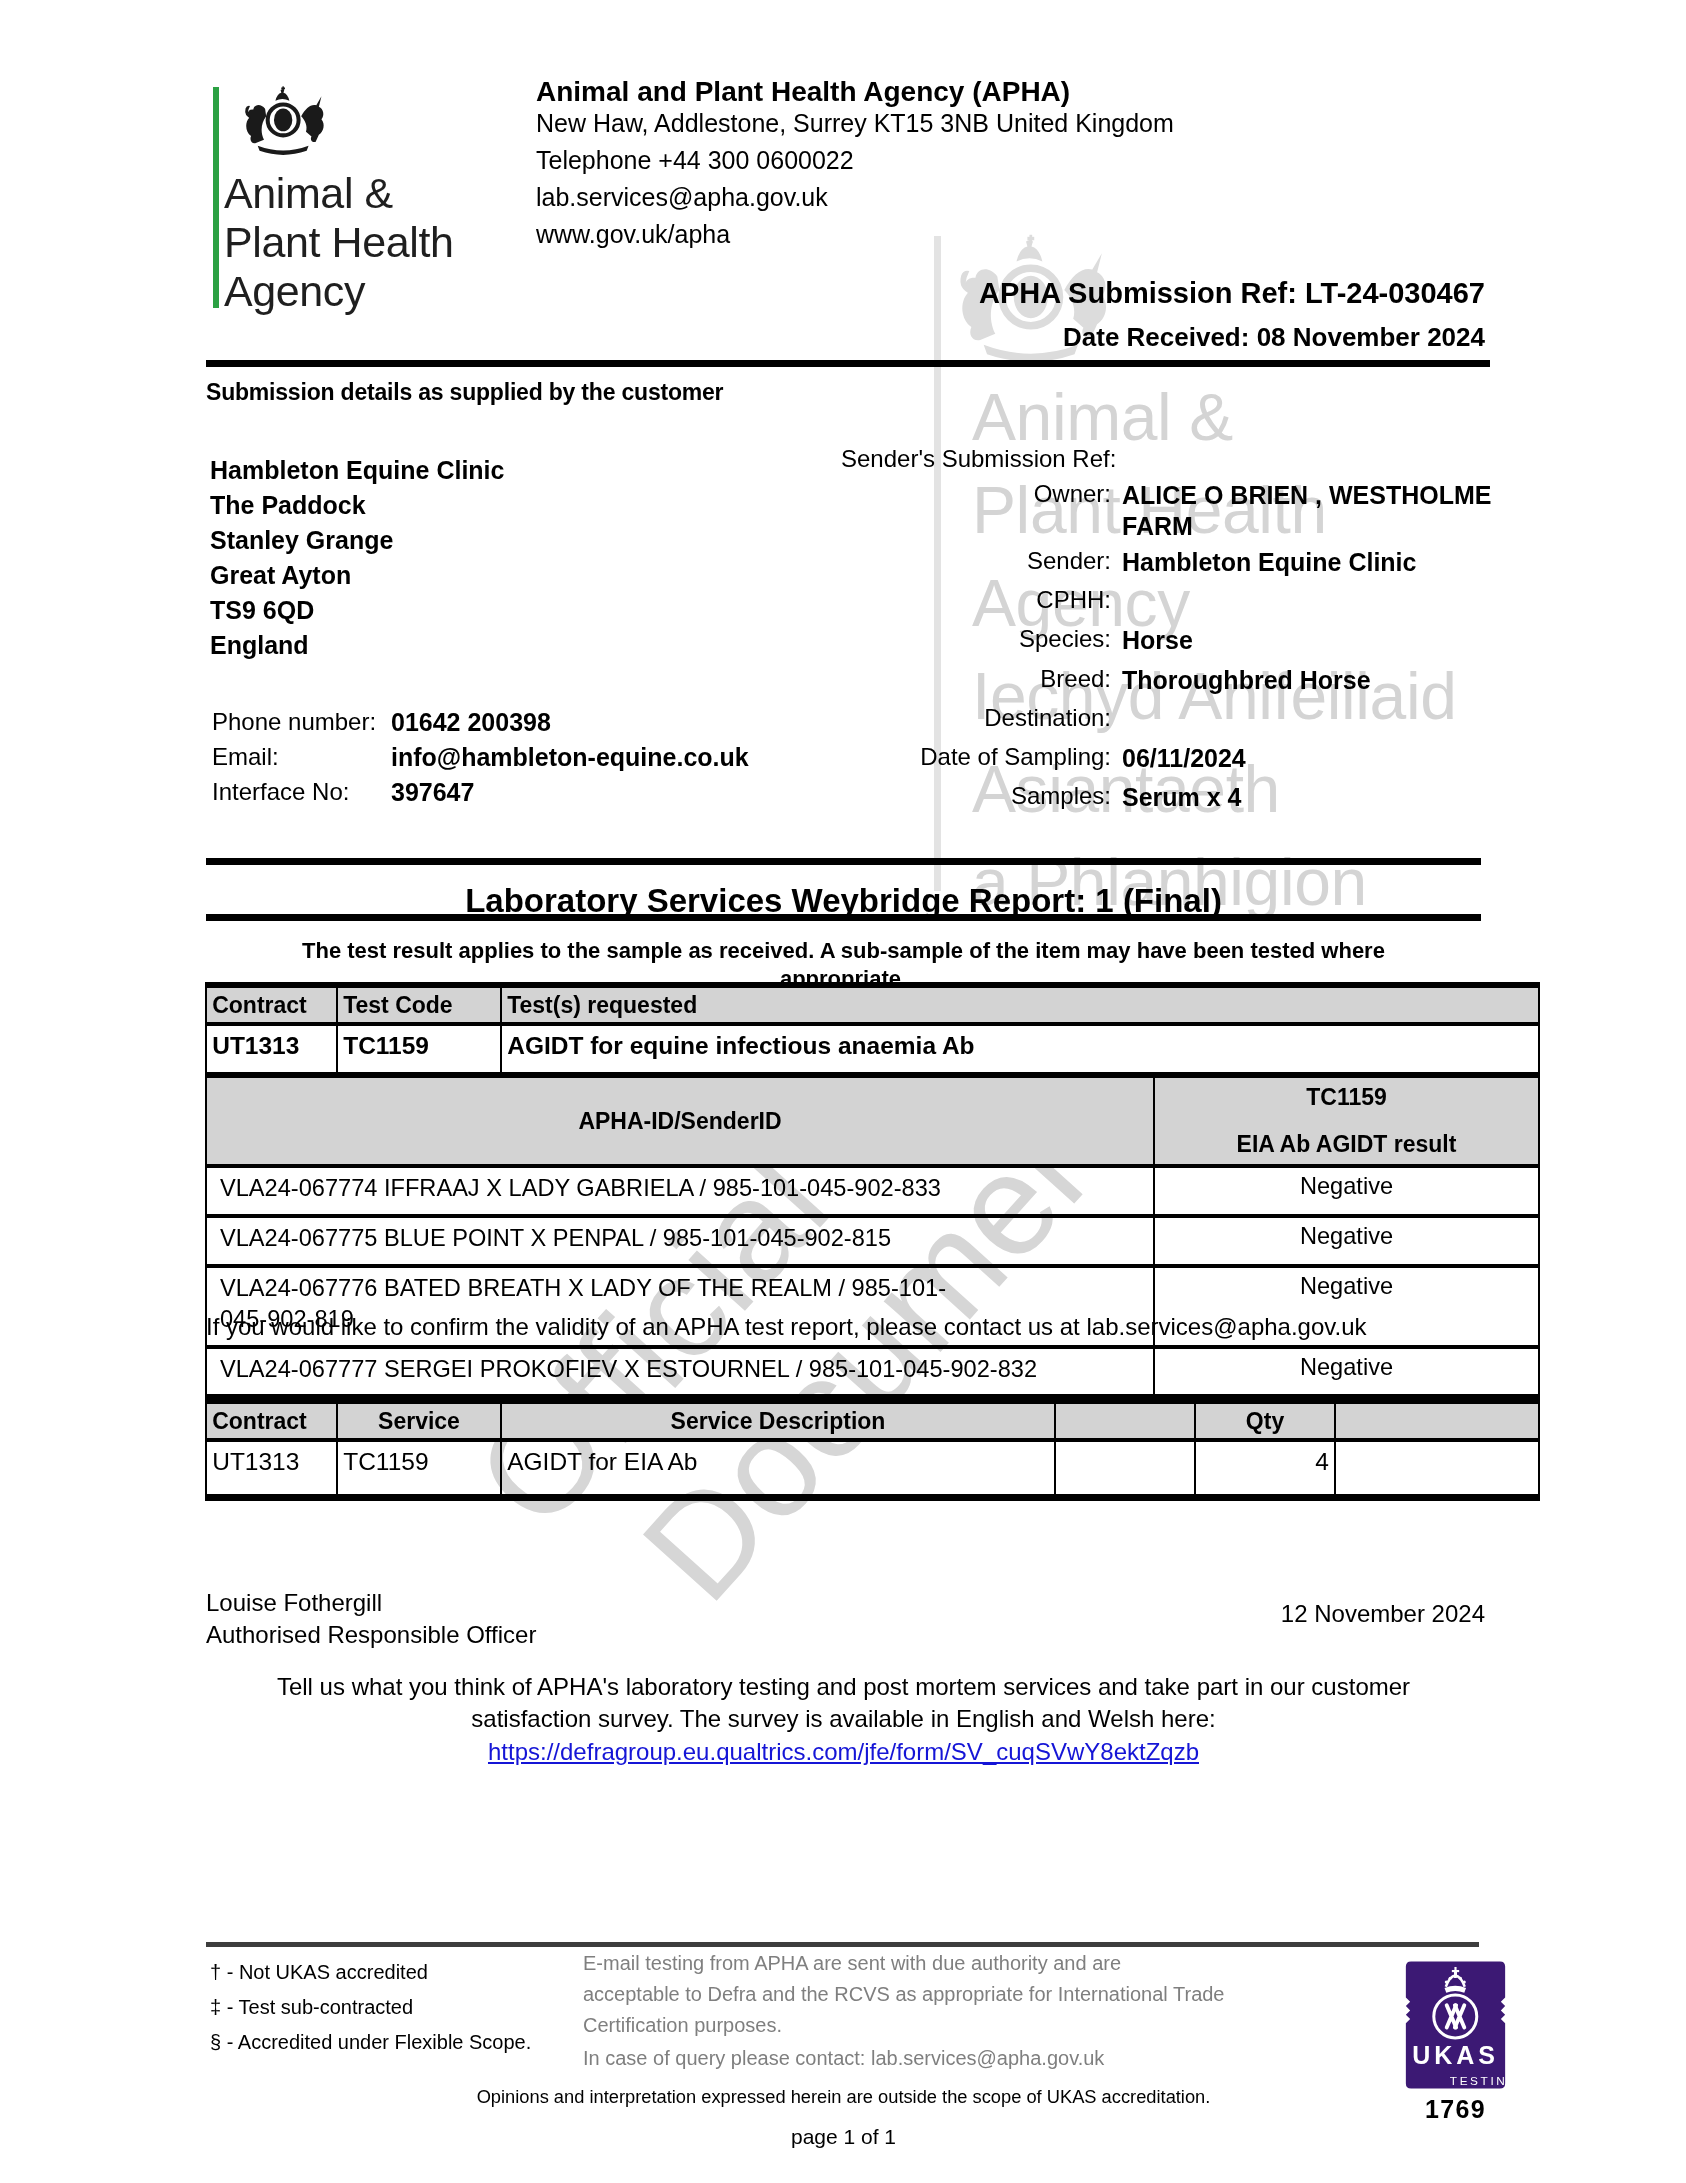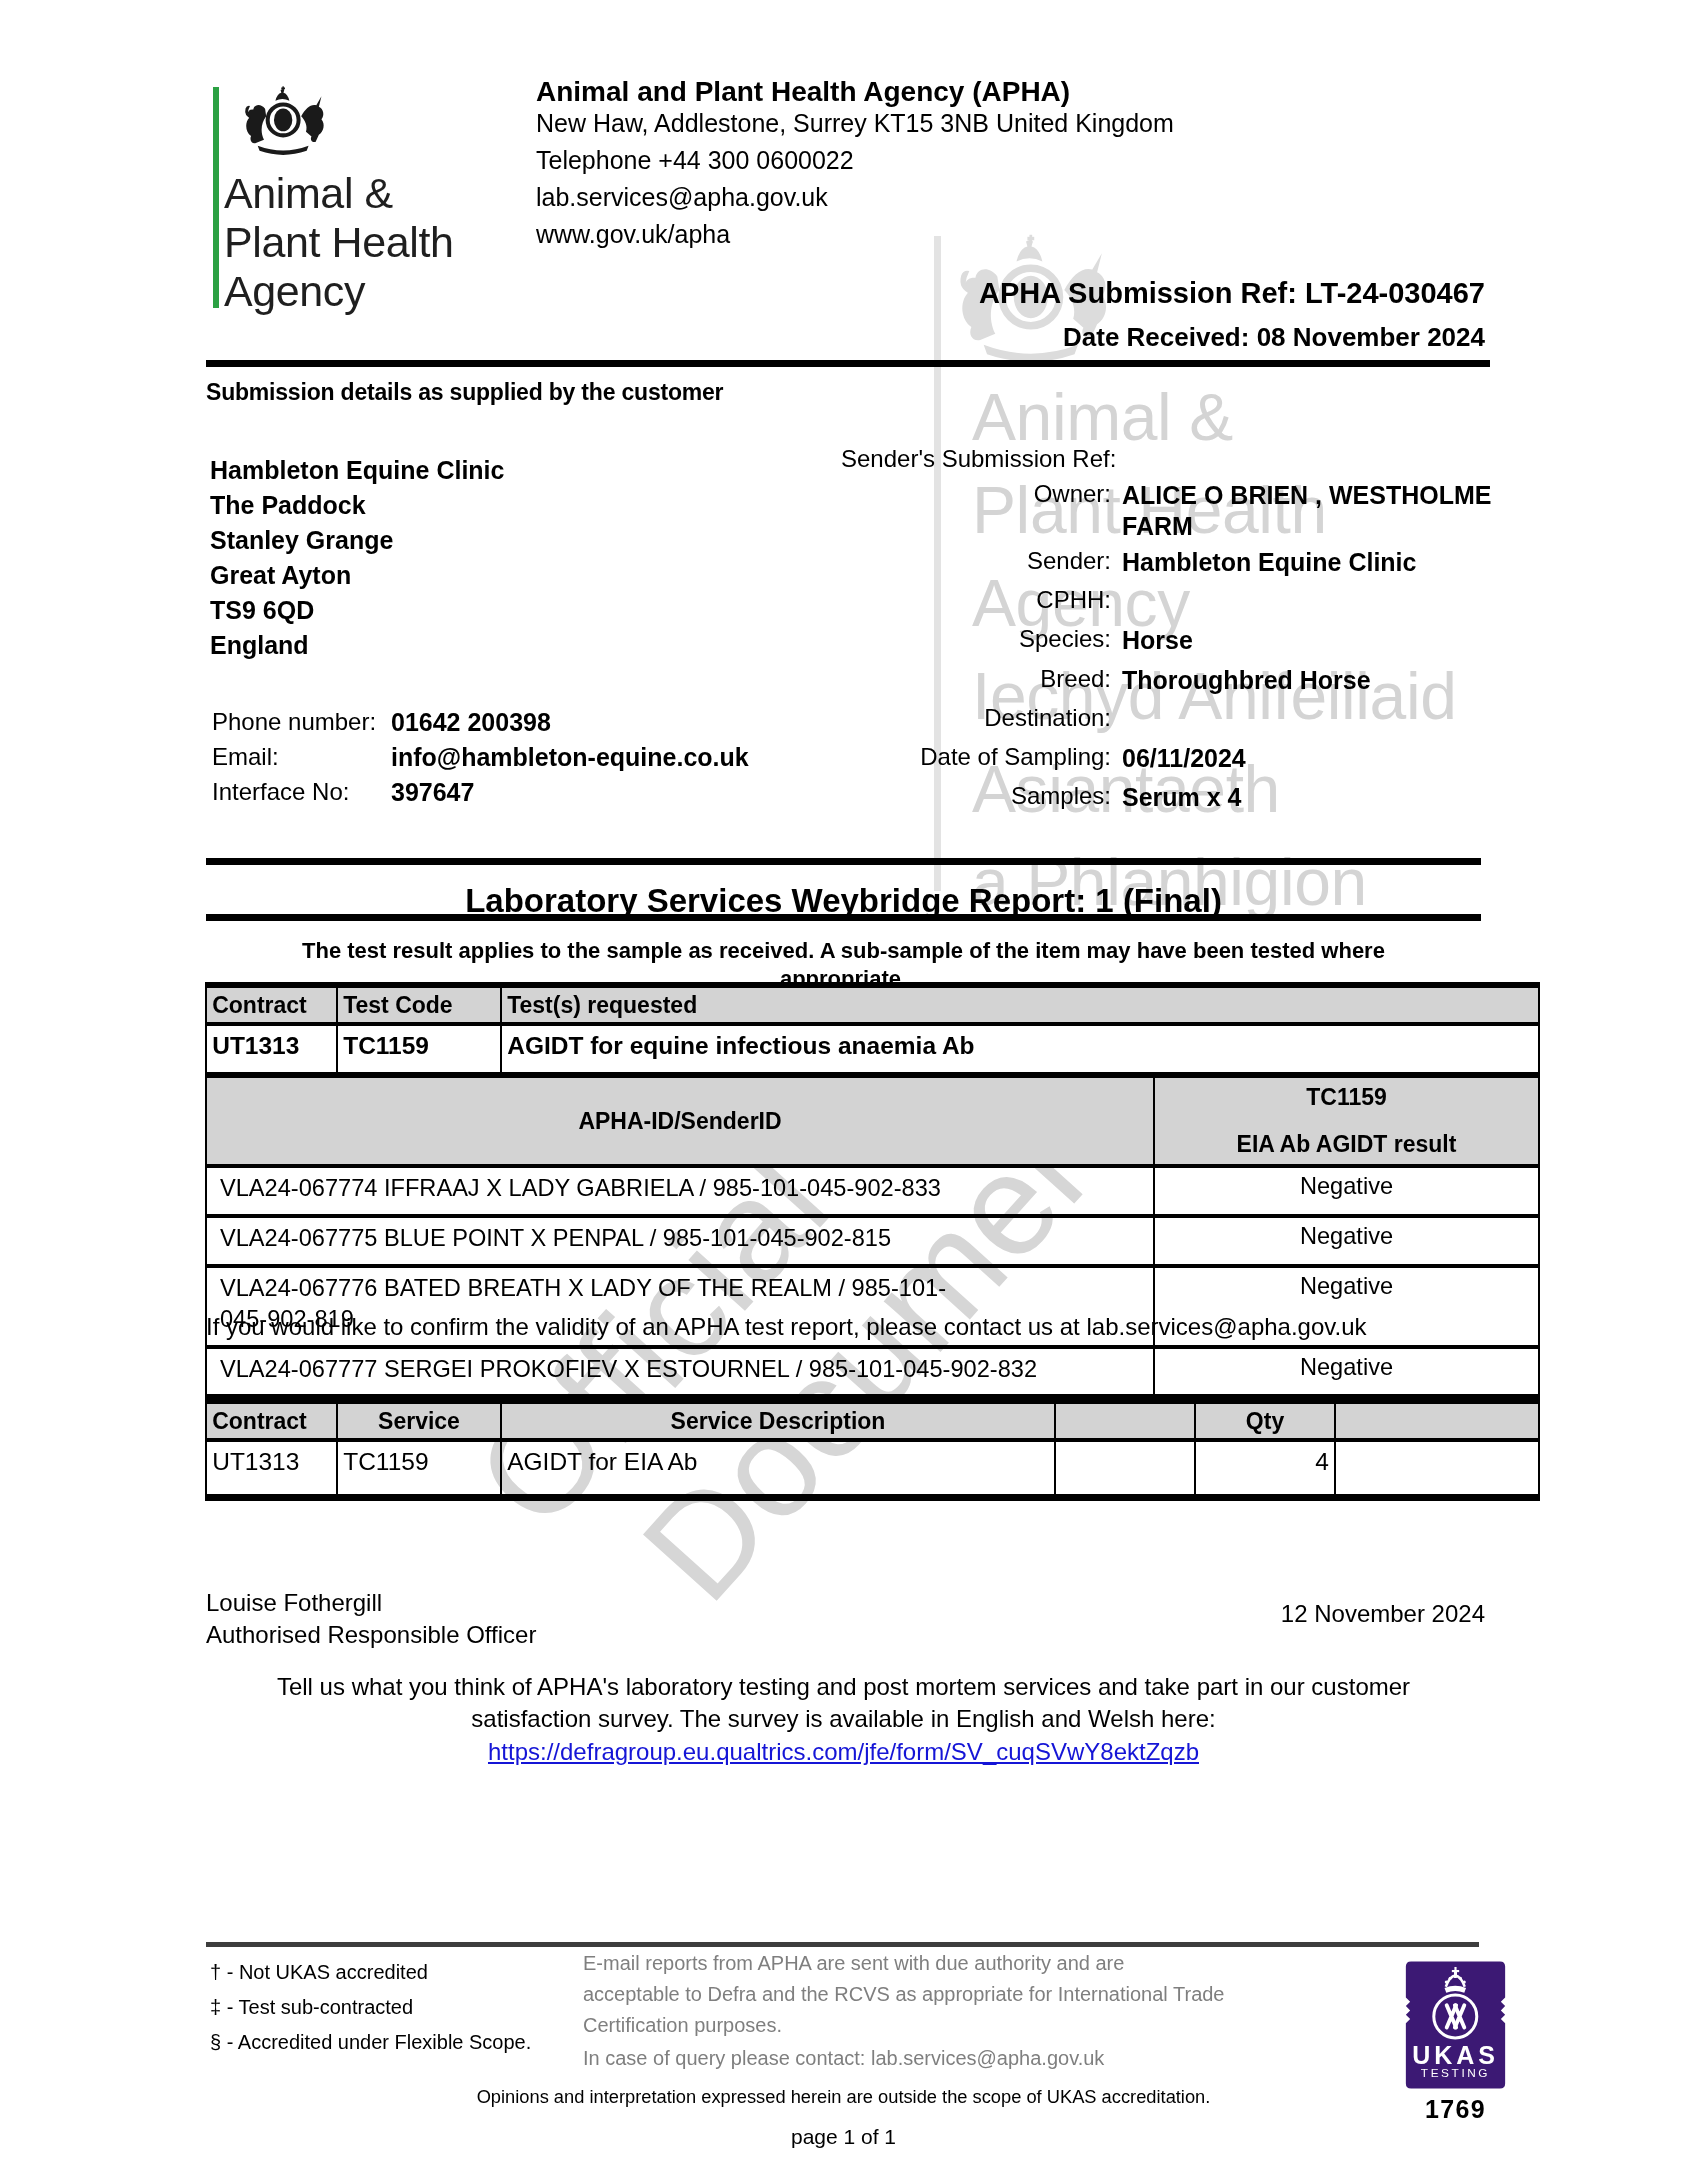--- a/index.html
+++ b/index.html
@@ -72,21 +72,21 @@
   
   .frule{left:206px;top:1942px;width:1273px;height:5.2px;background:#3d3d3d;}
   .fnotes{left:210px;top:1955px;font-size:20px;line-height:35px;}
   .fgray{left:583px;top:1948px;width:655px;font-size:20px;line-height:31px;color:#7F7F7F;}
   .fquery{left:583px;top:2047px;font-size:20px;color:#7F7F7F;}
   .fopinions{left:206px;top:2086px;width:1275px;text-align:center;font-size:18.3px;}
   .fpage{left:206px;top:2125px;width:1275px;text-align:center;font-size:21px;}
 
   .ukas{left:1405px;top:1960px;width:101px;height:130px;}
   .ukas-name{position:absolute;left:0;top:81px;width:101px;text-align:center;color:#fff;font-size:25px;font-weight:bold;letter-spacing:3.9px;}
-  .ukas-type{position:absolute;left:0;top:106px;width:101px;text-align:center;color:#fff;font-size:11.8px;letter-spacing:2.6px;}
+  .ukas-type{position:absolute;left:0;top:114px;width:101px;text-align:center;color:#fff;font-size:11.8px;letter-spacing:2.6px;padding-left:29px;}
   .ukas-num{left:1405px;top:2095px;width:101px;text-align:center;font-size:25px;font-weight:bold;letter-spacing:1.3px;}
 
   
   .wm-crest{left:929px;top:226px;width:205px;height:146px;color:#dcdcdc;}
   .wm-bar{left:934px;top:236px;width:7px;height:655px;background:#e3e3e3;}
   .wm-lines{left:972px;top:371px;font-size:66px;line-height:93px;color:#d4d4d4;letter-spacing:-0.4px;white-space:nowrap;}
   .wm-diag{left:441px;top:1445px;font-size:144px;line-height:173px;color:#d6d6d6;transform:rotate(-48deg);transform-origin:0 0;white-space:nowrap;}
   .wm-diag .l2{margin-left:57px;}
 </style>
 </head>
@@ -310,21 +310,21 @@
     <a class="survey-link" href="#">https://defragroup.eu.qualtrics.com/jfe/form/SV_cuqSVwY8ektZqzb</a>
   </div>
 
   <div class="abs content frule"></div>
   <div class="abs content fnotes">
     <div>† - Not UKAS accredited</div>
     <div>‡ - Test sub-contracted</div>
     <div>§ - Accredited under Flexible Scope.</div>
   </div>
   <div class="abs content fgray">
-    <div>E-mail reports from APHA are sent with due authority and are</div>
+    <div>E-mail testing from APHA are sent with due authority and are</div>
     <div>acceptable to Defra and the RCVS as appropriate for International Trade</div>
     <div>Certification purposes.</div>
   </div>
   <div class="abs content fquery">In case of query please contact: lab.services@apha.gov.uk</div>
   <div class="abs content fopinions">Opinions and interpretation expressed herein are outside the scope of UKAS accreditation.</div>
   <div class="abs content fpage">page 1 of 1</div>
 
   <div class="abs content ukas">
     <svg width="101" height="130" viewBox="0 0 235 300">
       <path d="M14,2 L221,2 Q233,2 233,14 L233,86 L223,96 L233,106 L223,116 L233,126 L223,136 L233,146 L233,286 Q233,298 221,298 L14,298 Q2,298 2,286 L2,146 L12,136 L2,126 L12,116 L2,106 L12,96 L2,86 L2,14 Q2,2 14,2 Z" fill="#3C1974"></path>

